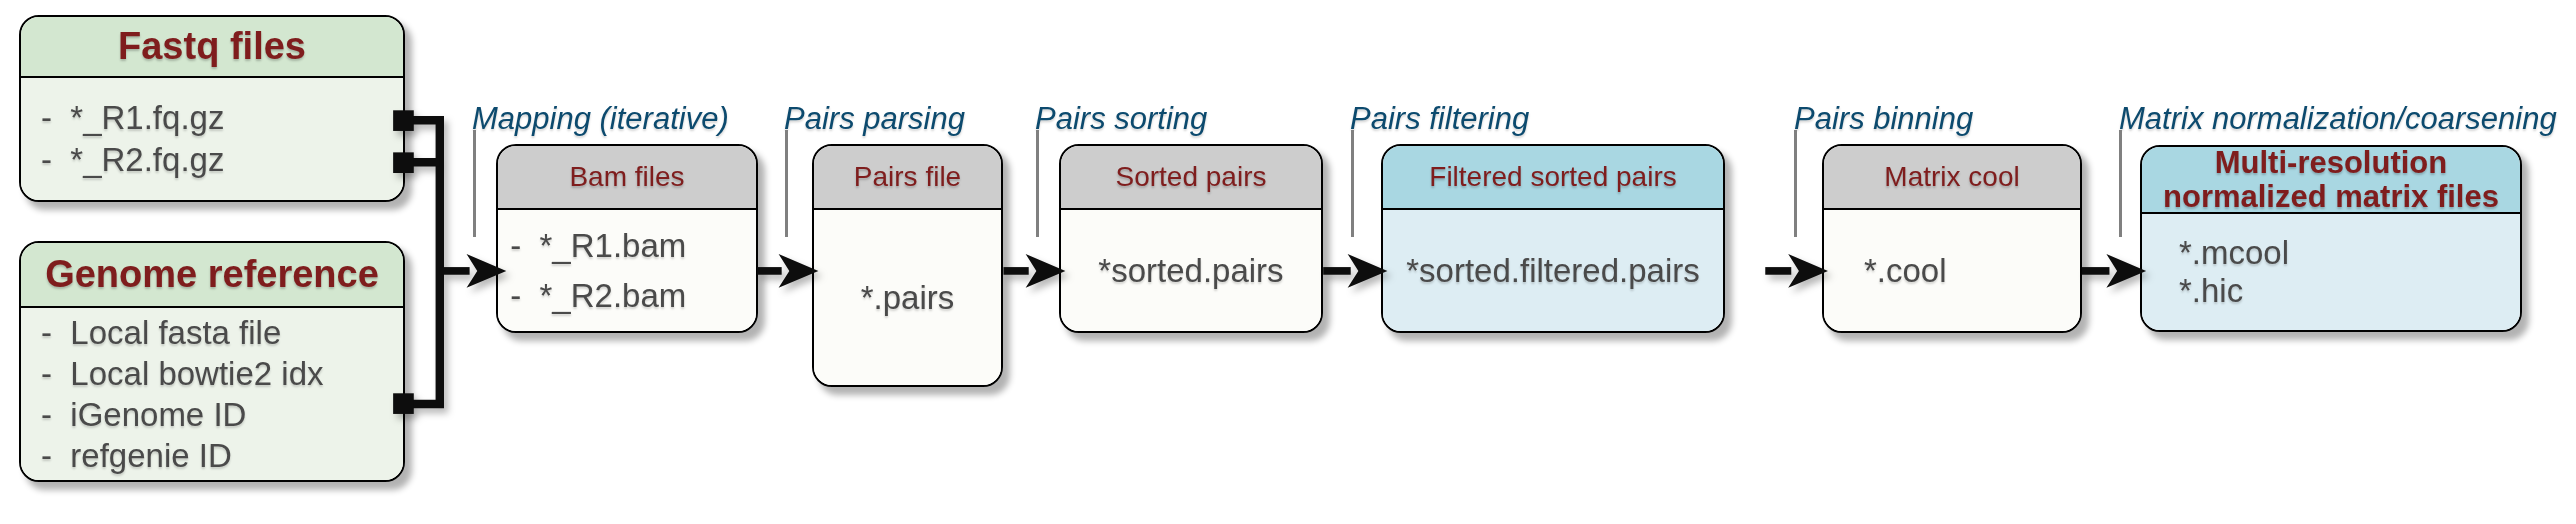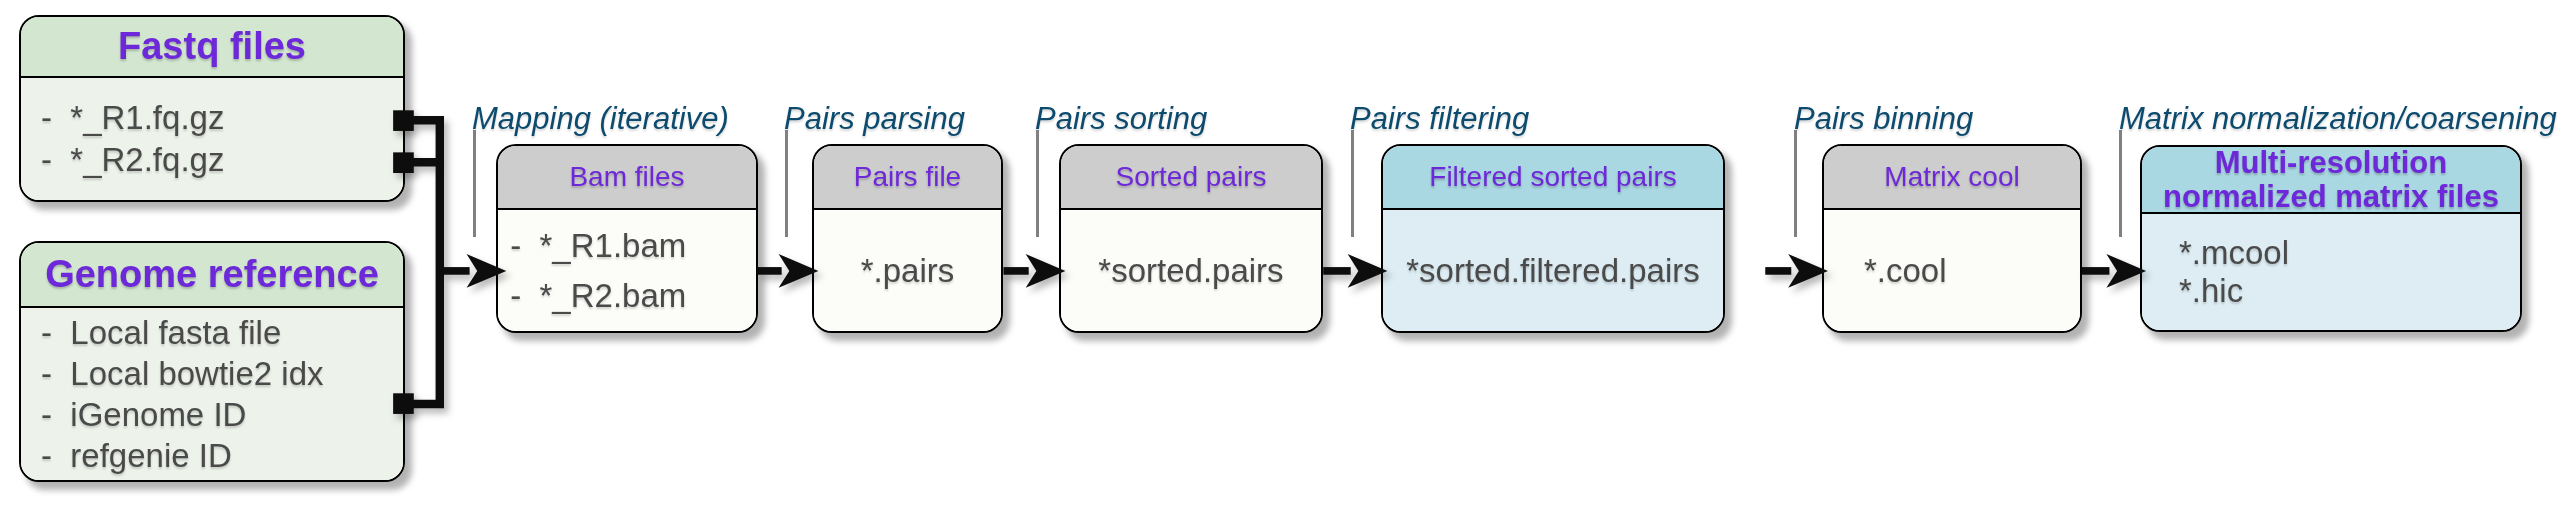--- a/index.html
+++ b/index.html
@@ -24,21 +24,21 @@
     overflow: hidden;
     background: #fff;
   }
   .node-header {
     box-sizing: border-box;
     border-bottom: 2.3px solid #000;
     display: flex;
     flex-direction: column;
     align-items: center;
     justify-content: center;
-    color: #6d28d9;
+    color: #7f1d1d;
     text-shadow: 0 2.3px 2.3px rgba(0,0,0,0.22);
     flex: 0 0 auto;
     text-align: right;
   }
   .node-body {
     flex: 1 1 auto;
     display: flex;
     flex-direction: column;
     justify-content: center;
     color: #4a4a4a;
@@ -58,21 +58,21 @@
   .n-fastq   .node-header { height: 61px; font-size: 38px; font-weight: bold; }
   .n-fastq   .item { line-height: 42px; padding-left: 20px; }
 
   .n-genome  { left: 19px;   top: 241px; width: 386px; height: 241px; }
   .n-genome  .node-header { height: 65px; font-size: 38px; font-weight: bold; }
   .n-genome  .item { line-height: 41px; padding-left: 20px; }
 
   .n-bam     { left: 496px;  top: 144px; width: 262px; height: 189px; }
   .n-bam     .item { line-height: 50px; padding-left: 12.2px; }
 
-  .n-pairs   { left: 812px; top: 144px; width: 191px; height: 189px; }
+  .n-pairs   { left: 812px; top: 144px; width: 191px; height: 243px; }
   .n-sorted  { left: 1059px; top: 144px; width: 264px; height: 189px; }
   .n-filtered{ left: 1381px; top: 144px; width: 344px; height: 189px; }
   .n-filtered .node-header { font-size: 34px; font-weight: bold; height: 67px; }
   .n-matrix  { left: 1822px; top: 144px; width: 260px; height: 189px; }
   .n-matrix  .item { padding-left: 40px; }
 
   .n-multires{ left: 2140px; top: 145px; width: 382px; height: 187px; }
   .n-multires .node-header { height: 67px; font-size: 31px; font-weight: bold; line-height: 34px; }
   .n-multires .item { line-height: 38px; padding-left: 37px; }
 

